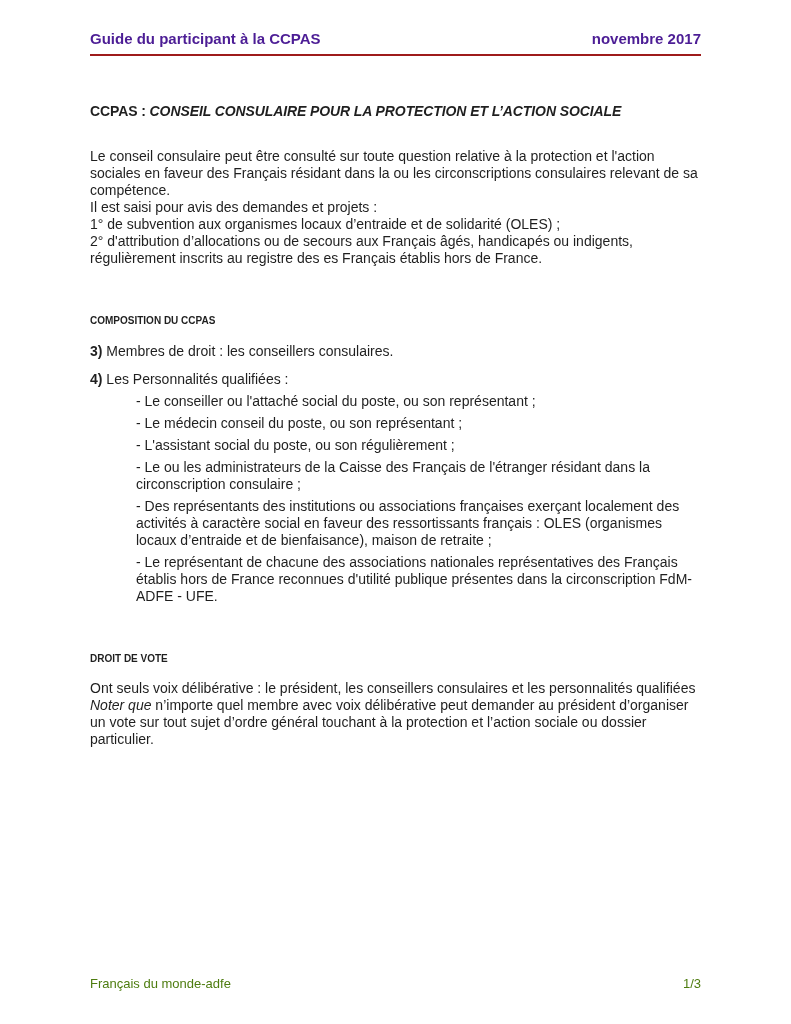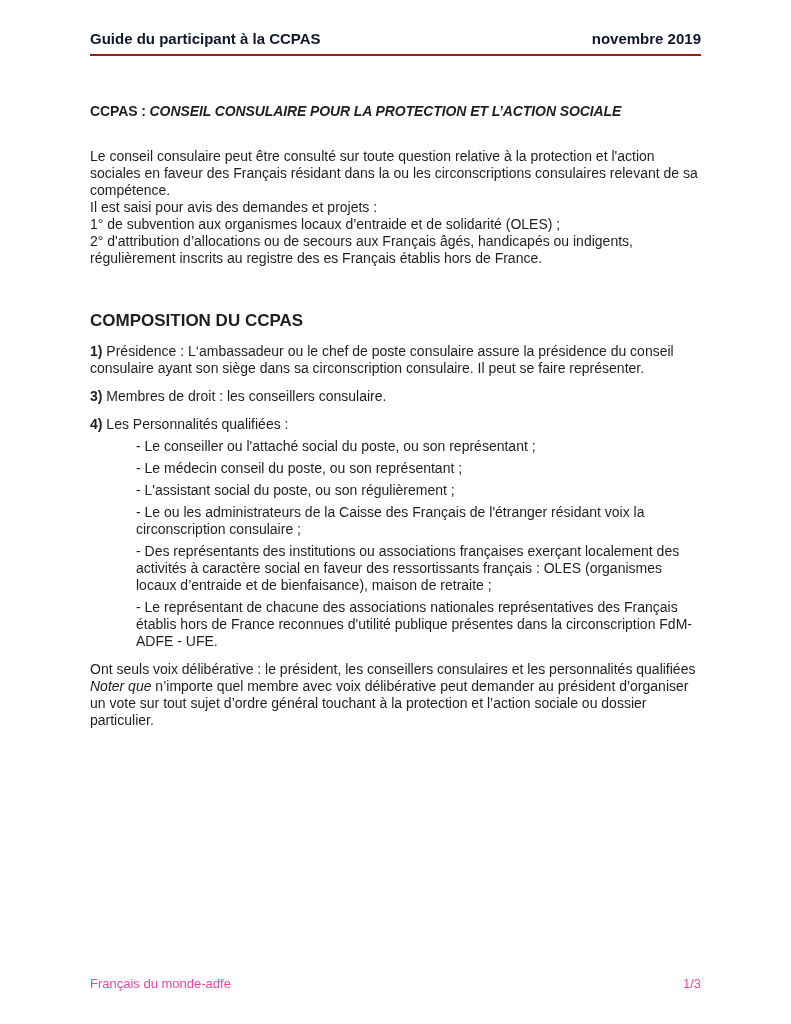--- a/index.html
+++ b/index.html
@@ -10,83 +10,83 @@
     font-family:"Liberation Sans","DejaVu Sans",sans-serif;
     color:#1f1f1f;
     overflow:hidden;
     margin:0 auto;
     box-sizing:border-box;
   }
   .content{padding:30px 90px 0 90px;}
   .doc-header{
     display:flex;justify-content:space-between;align-items:flex-end;
     font-weight:bold;font-size:15px;
-    color:#0f172a;
+    color:#4c1d95;
     border-bottom:2px solid #9e1b1b;
     padding-bottom:7px;
   }
   .doc-title{
     margin:47px 0 0 0;
     font-size:14px;
     font-weight:bold;
     letter-spacing:-0.1px;
     white-space:nowrap;
   }
   .doc-title .title-italic{font-style:italic;}
   .body-text{font-size:14px;line-height:17px;}
   .intro{margin-top:29px;}
   .section-heading{
-    font-size:17px;font-weight:bold;margin:43px 0 0 0;line-height:21.5px;
+    font-size:10px;font-weight:bold;margin:43px 0 0 0;line-height:21.5px;
   }
   .num-item{margin-top:11px;}
   .num{font-weight:bold;}
   .bullet{margin-top:5px;margin-left:46px;}
   .vote-body{margin-top:11px;}
   .italic{font-style:italic;}
   .doc-footer{
     position:absolute;left:90px;right:90px;bottom:33px;
     display:flex;justify-content:space-between;
-    font-size:13px;color:#ec4899;align-items:center;
+    font-size:13px;color:#4d7c0f;align-items:center;
   }
 </style>
 </head>
 <body>
 
 <div class="page">
   <div class="content">
 
     <div class="doc-header">
       <span>Guide du participant à la CCPAS</span>
-      <span>novembre 2019</span>
+      <span>novembre 2017</span>
     </div>
 
     <h1 class="doc-title"><span class="title-prefix">CCPAS : </span><span class="title-italic">CONSEIL CONSULAIRE POUR LA PROTECTION ET L’ACTION SOCIALE</span></h1>
 
     <div class="intro body-text">
       <div>Le conseil consulaire peut être consulté sur toute question relative à la protection et l'action sociales en faveur des Français résidant dans la ou les circonscriptions consulaires relevant de sa compétence.</div>
       <div>Il est saisi pour avis des demandes et projets :</div>
       <div>1° de subvention aux organismes locaux d’entraide et de solidarité (OLES) ;</div>
       <div>2° d'attribution d’allocations ou de secours aux Français âgés, handicapés ou indigents, régulièrement inscrits au registre des es Français établis hors de France.</div>
     </div>
 
     <h2 class="section-heading">COMPOSITION DU CCPAS</h2>
 
     <div class="body-text">
-      <div class="num-item"><span class="num">1)</span><span> Présidence : L‘ambassadeur ou le chef de poste consulaire assure la présidence du conseil consulaire ayant son siège dans sa circonscription consulaire. Il peut se faire représenter.</span></div>
-      <div class="num-item"><span class="num">3)</span><span> Membres de droit : les conseillers consulaire.</span></div>
+      <div class="num-item"><span class="num">3)</span><span> Membres de droit : les conseillers consulaires.</span></div>
       <div class="num-item"><span class="num">4)</span><span> Les Personnalités qualifiées :</span></div>
 
       <div class="bullet">- Le conseiller ou l'attaché social du poste, ou son représentant ;</div>
       <div class="bullet">- Le médecin conseil du poste, ou son représentant ;</div>
       <div class="bullet">- L'assistant social du poste, ou son régulièrement ;</div>
-      <div class="bullet">- Le ou les administrateurs de la Caisse des Français de l'étranger résidant voix la circonscription consulaire ;</div>
+      <div class="bullet">- Le ou les administrateurs de la Caisse des Français de l'étranger résidant dans la circonscription consulaire ;</div>
       <div class="bullet">- Des représentants des institutions ou associations françaises exerçant localement des activités à caractère social en faveur des ressortissants français : OLES (organismes locaux d’entraide et de bienfaisance), maison de retraite ;</div>
       <div class="bullet">- Le représentant de chacune des associations nationales représentatives des Français établis hors de France reconnues d'utilité publique présentes dans la circonscription FdM- ADFE - UFE.</div>
     </div>
 
+    <h2 class="section-heading">DROIT DE VOTE</h2>
 
     <div class="vote-body body-text">
       <div>Ont seuls voix délibérative : le président, les conseillers consulaires et les personnalités qualifiées</div>
       <div><span class="italic">Noter que</span><span> n’importe quel membre avec voix délibérative peut demander au président d’organiser un vote sur tout sujet d’ordre général touchant à la protection et l’action sociale ou dossier particulier.</span></div>
     </div>
 
   </div>
 
   <div class="doc-footer">
     <span>Français du monde-adfe</span>

